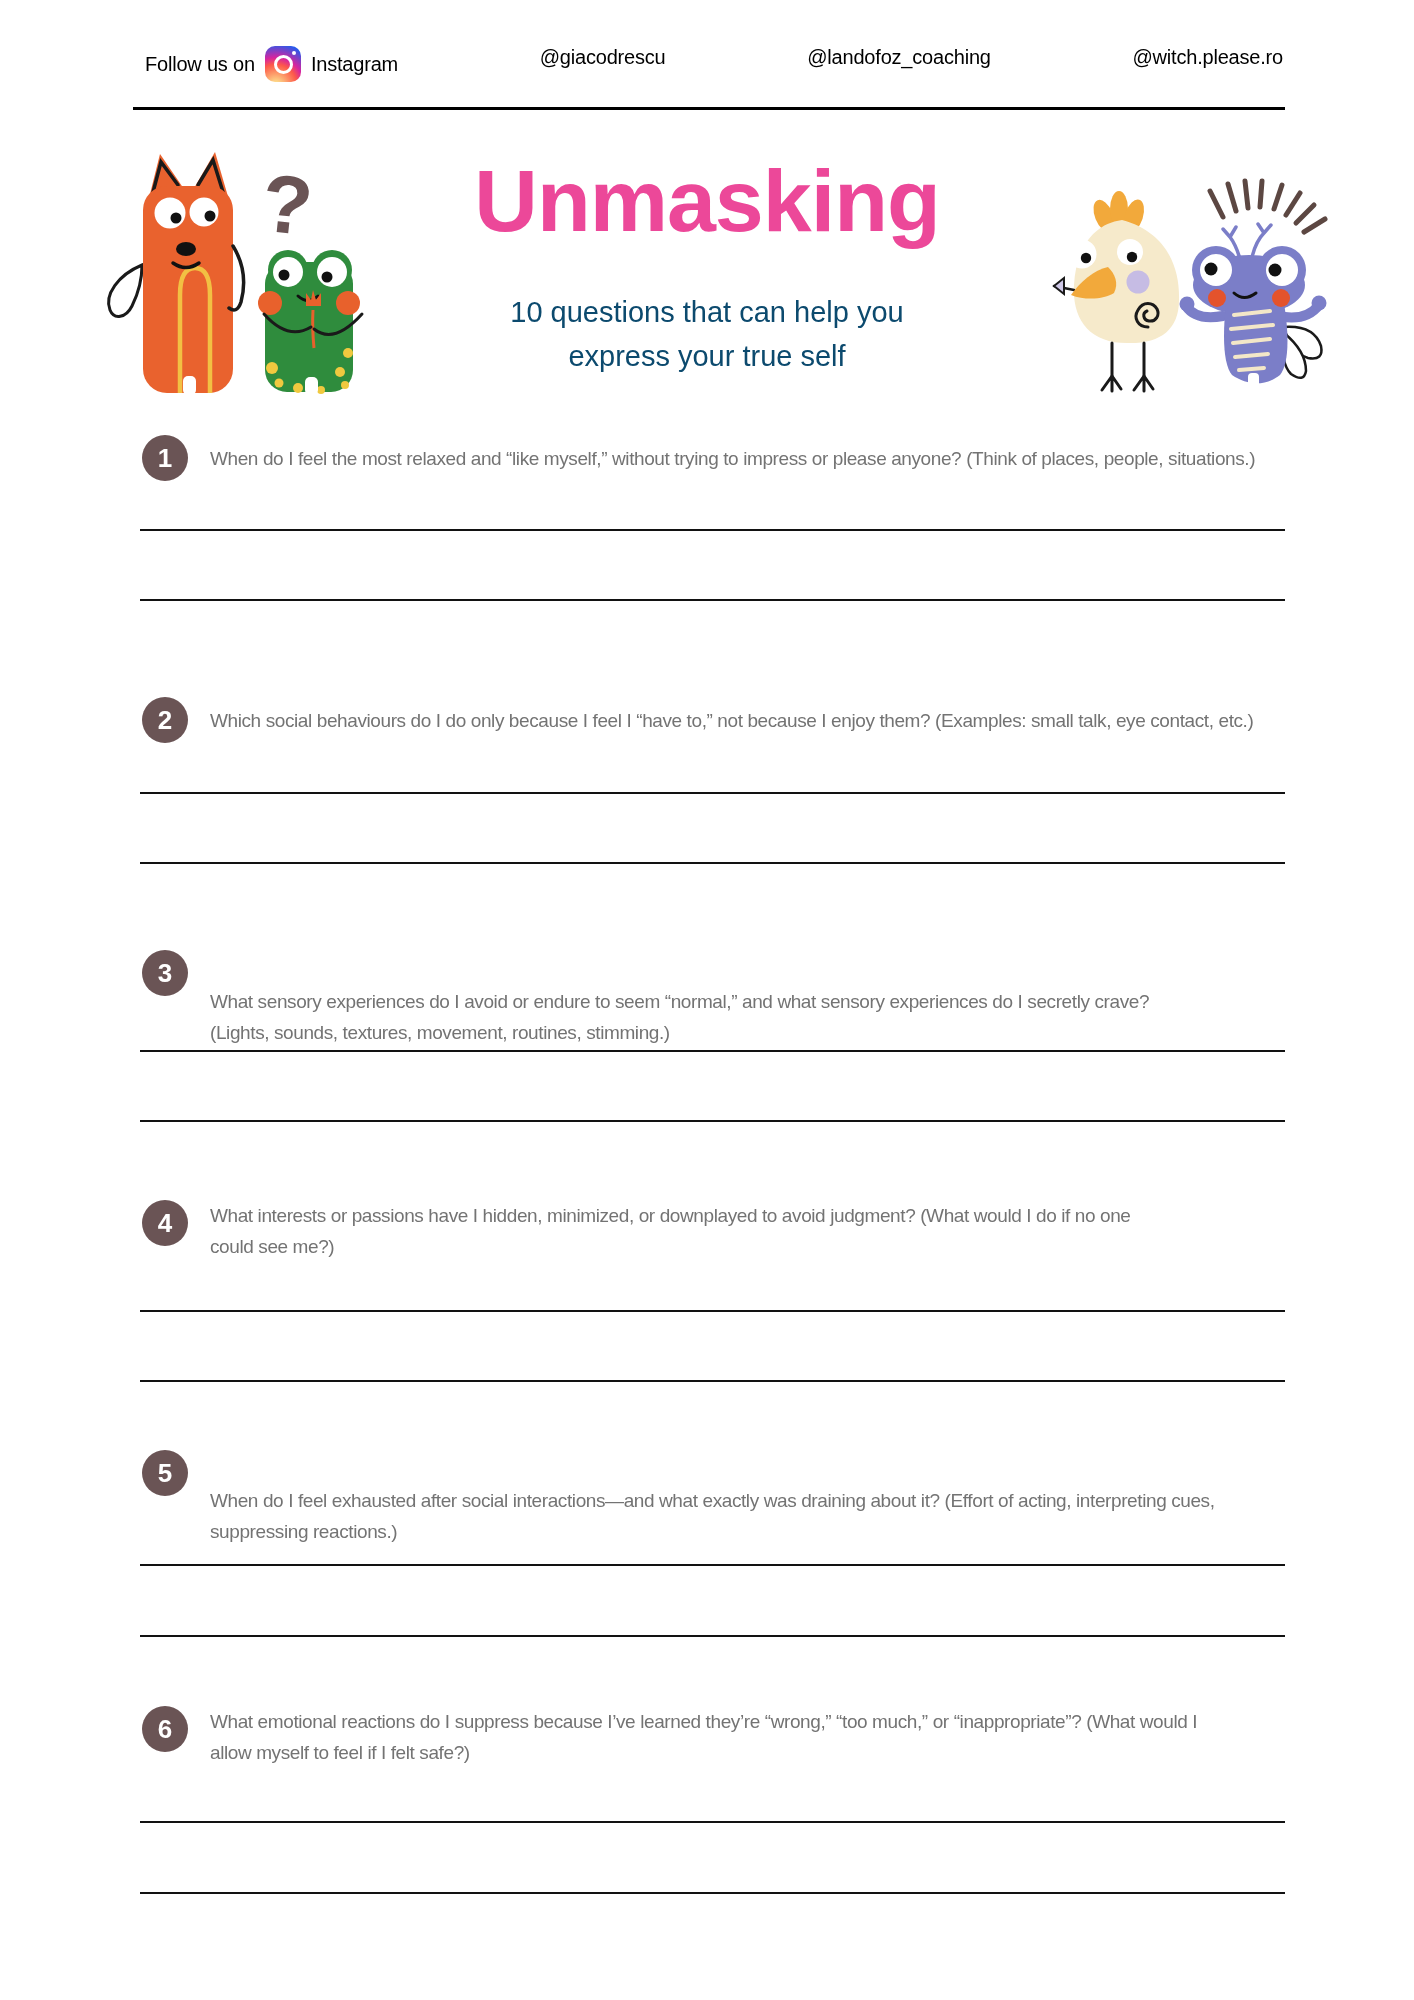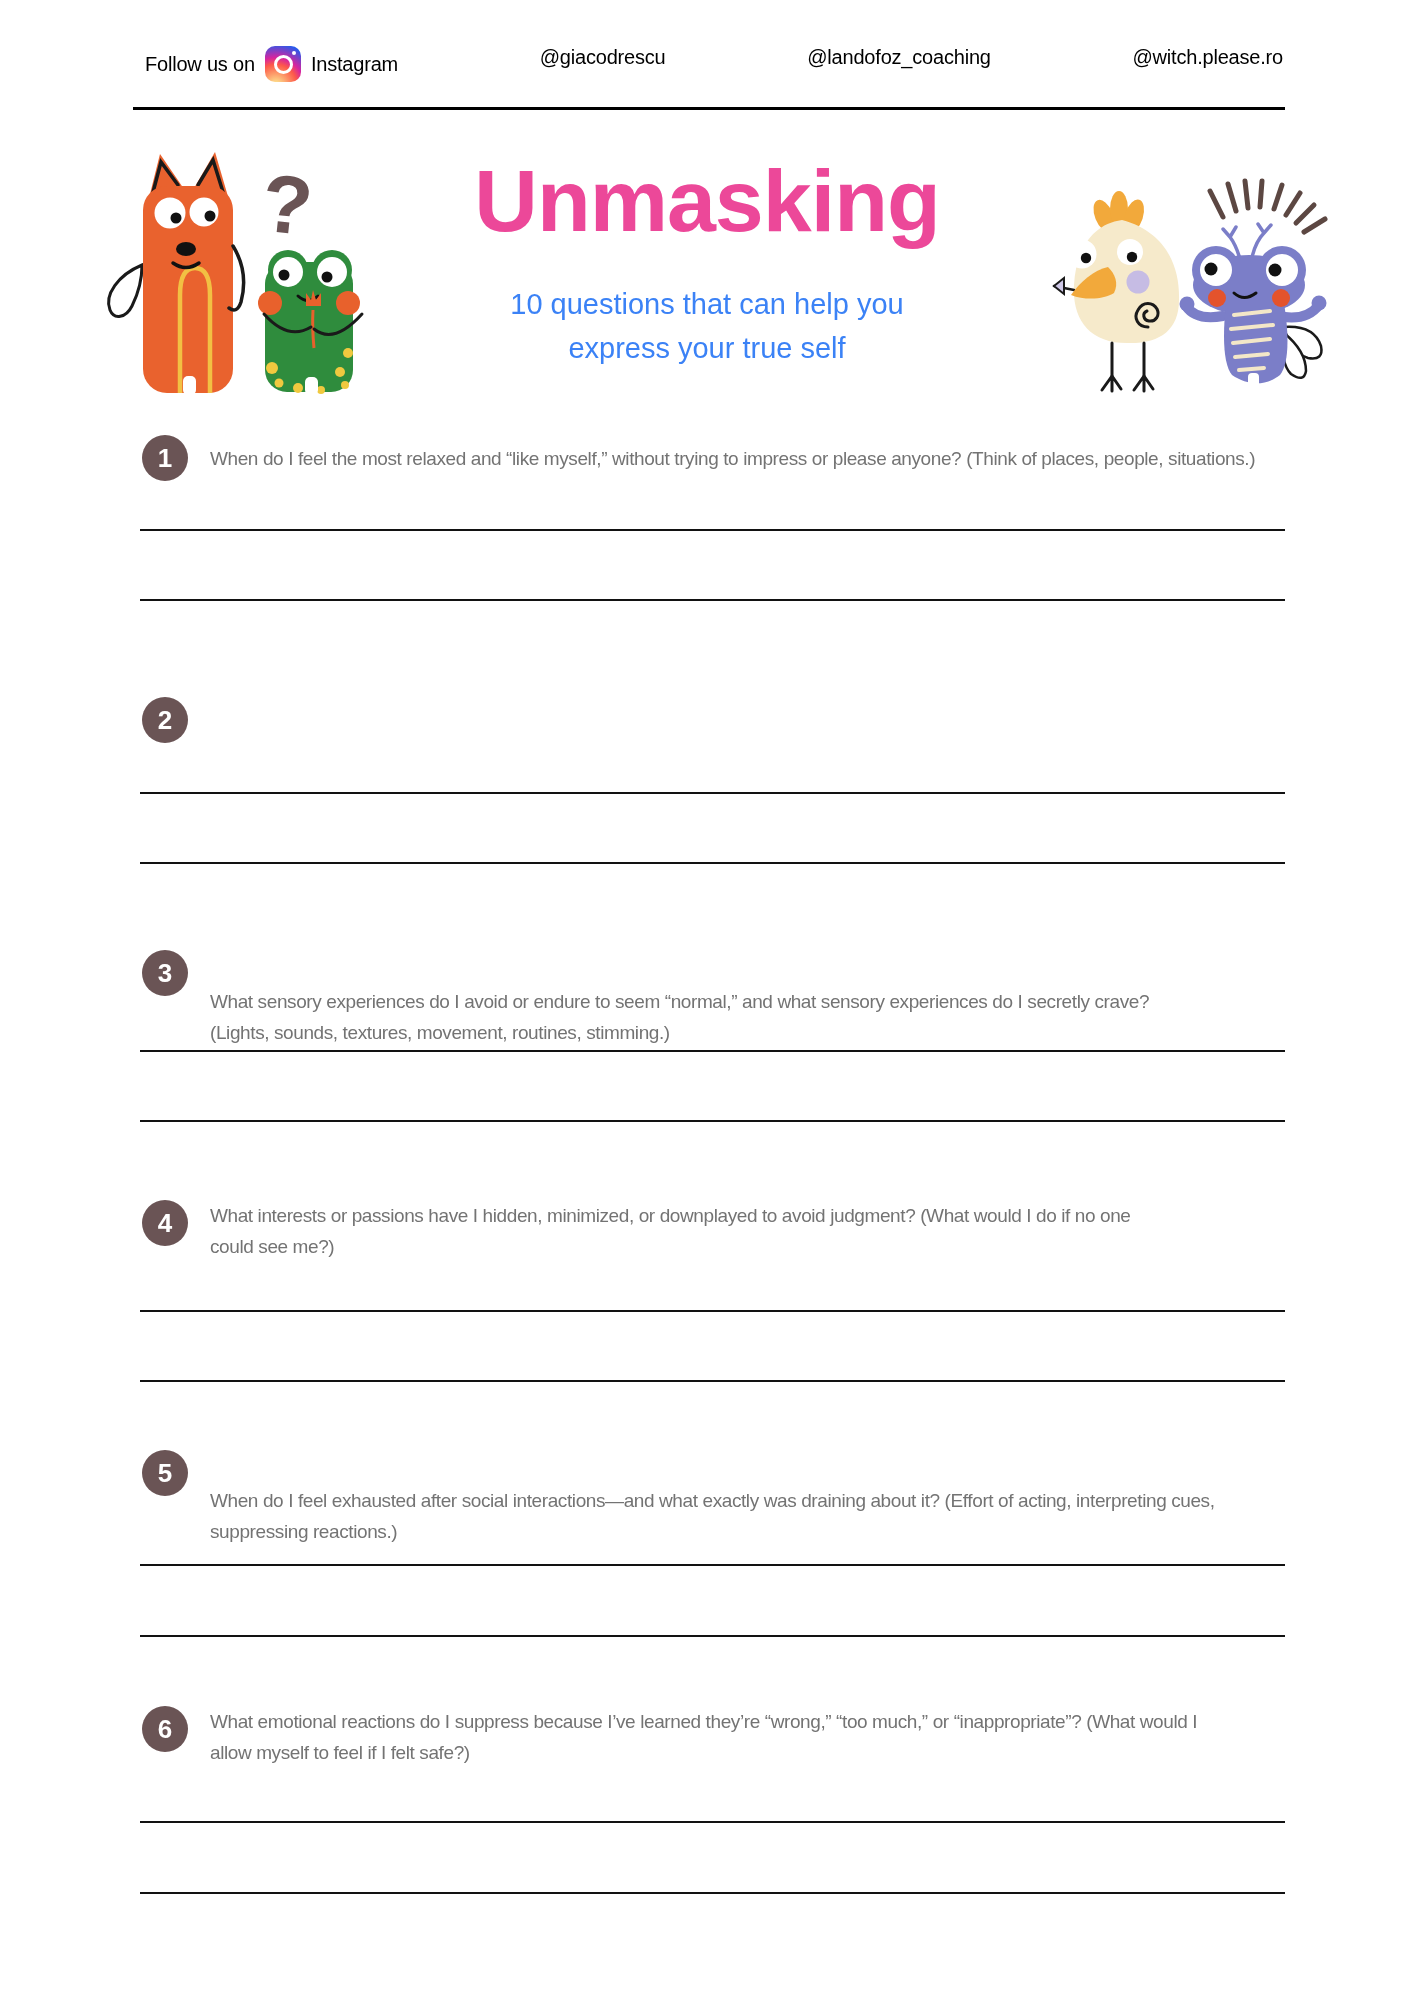--- a/index.html
+++ b/index.html
@@ -25,22 +25,22 @@
     position:absolute;right:5px;top:5px;width:4px;height:4px;background:#fff;border-radius:50%;
   }
   .header-rule{position:absolute;top:107px;left:133px;width:1152px;height:3px;background:#000;}
 
   
   .title{
     position:absolute;top:150px;left:377px;width:660px;text-align:center;
     font-size:88px;font-weight:bold;letter-spacing:-1px;
   }
   .subtitle{
-    position:absolute;top:282px;left:377px;width:660px;text-align:center;
-    font-size:29px;line-height:44px;color:#3b82f6;
+    position:absolute;top:290px;left:377px;width:660px;text-align:center;
+    font-size:29px;line-height:44px;color:#0c4a6e;
   }
   .qmark{
     position:absolute;left:262px;top:158px;font-size:82px;font-weight:bold;
     transform:rotate(6deg);
   }
   .illu{position:absolute;}
 
   
   .q{position:absolute;left:142px;display:flex;gap:22px;align-items:flex-start;}
   .qnum{
@@ -190,20 +190,21 @@
 
   <div class="q single" style="top:435px">
     <div class="qnum" style="background:#6A5455">1</div>
     <div class="qtext qt12">When do I feel the most relaxed and “like myself,” without trying to impress or please anyone? (Think of places, people, situations.)</div>
   </div>
   <div class="line" style="top:529px"></div>
   <div class="line" style="top:599px"></div>
 
   <div class="q single" style="top:697px">
     <div class="qnum" style="background:#6A5455">2</div>
+    <div class="qtext qt12">Which social behaviours do I do only because I feel I “have to,” not because I enjoy them? (Examples: small talk, eye contact, etc.)</div>
   </div>
   <div class="line" style="top:792px"></div>
   <div class="line" style="top:862px"></div>
 
   <div class="q" style="top:950px">
     <div class="qnum" style="background:#6A5455">3</div>
     <div class="qtext qt3">What sensory experiences do I avoid or endure to seem “normal,” and what sensory experiences do I secretly crave? (Lights, sounds, textures, movement, routines, stimming.)</div>
   </div>
   <div class="line" style="top:1050px"></div>
   <div class="line" style="top:1120px"></div>

